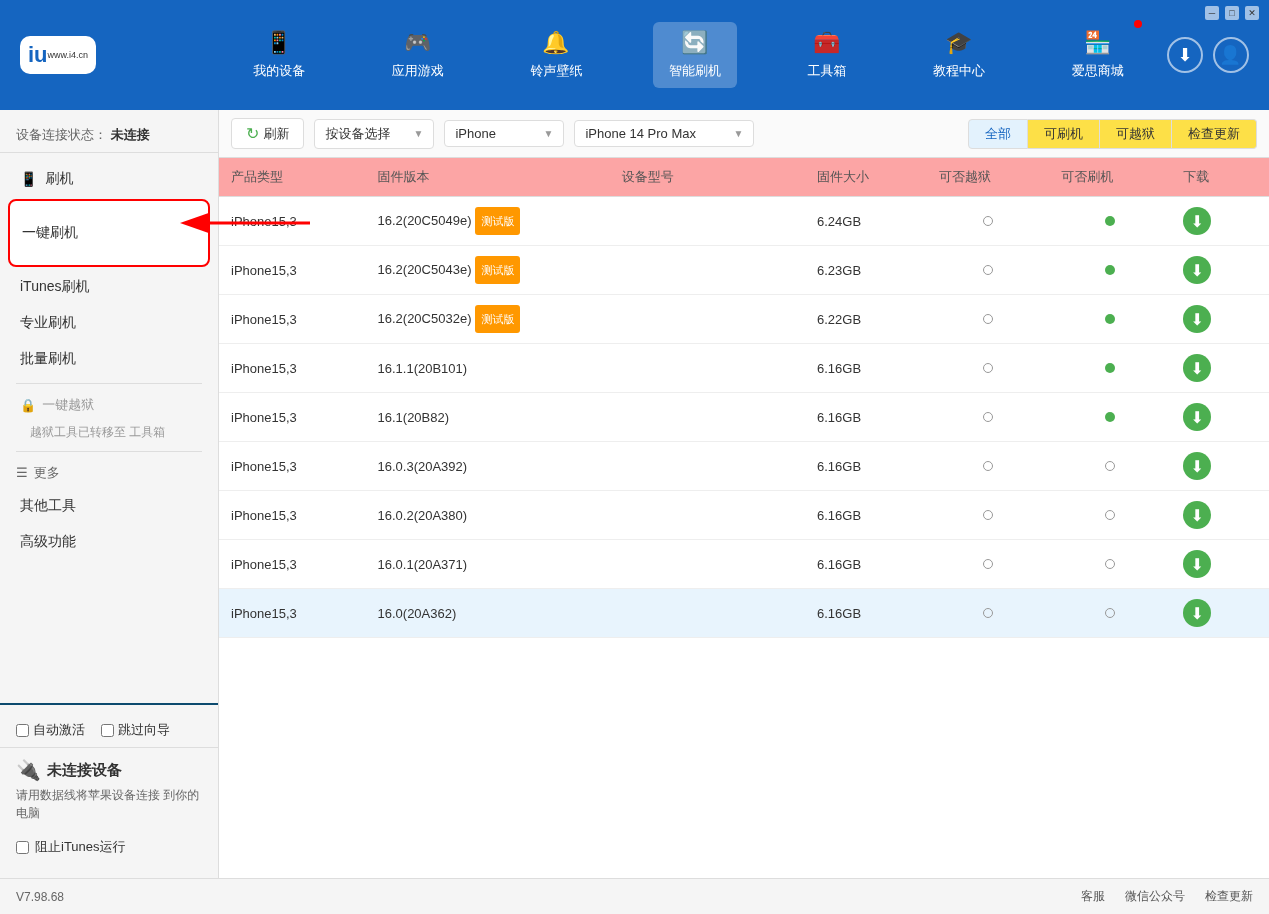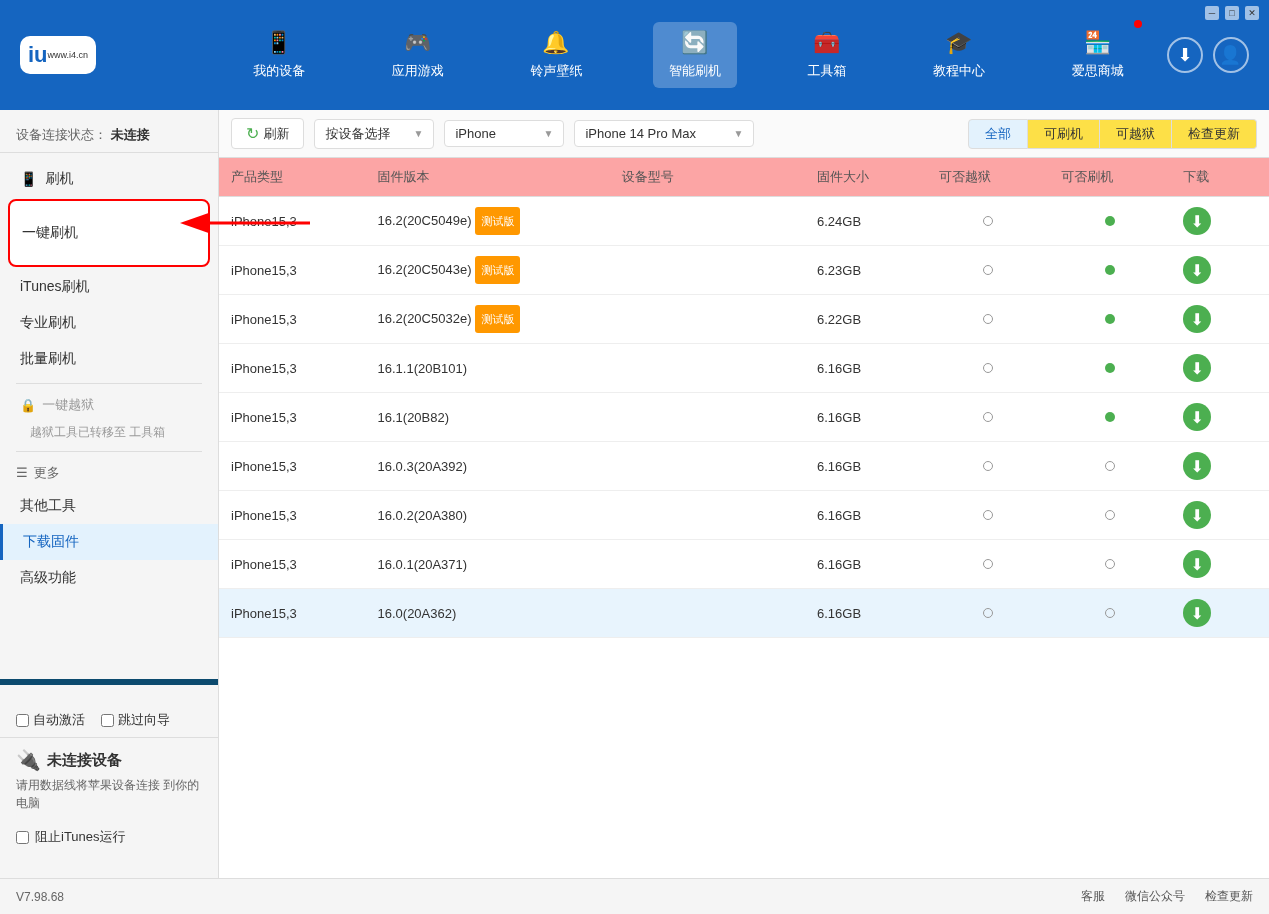--- a/index.html
+++ b/index.html
@@ -186,22 +186,22 @@
     .lock-sub {
       padding: 4px 20px 4px 30px;
       color: #999;
       font-size: 12px;
       line-height: 1.4;
     }
 
     
     .sidebar-bottom {
       margin-top: auto;
-      padding: 18px 0;
-      border-top: 6px solid #0c4a6e;
+      padding: 8px 0;
+      border-top: 2px solid #0c4a6e;
     }
     .auto-activate {
       display: flex;
       align-items: center;
       padding: 8px 16px;
       gap: 16px;
       font-size: 13px;
       color: #333;
     }
     .checkbox-item {
@@ -508,23 +508,20 @@
 工具箱</div>
 
       <div class="sidebar-divider"></div>
 
       <div class="sidebar-group-label">
         <span>☰</span>
         <span>更多</span>
       </div>
       <div class="sidebar-item">
         <span>其他工具</span>
-      </div>
-      <div class="sidebar-item active">
-        <span>下载固件</span>
       </div>
       <div class="sidebar-item">
         <span>高级功能</span>
       </div>
 
       <div class="sidebar-bottom">
         <div class="auto-activate">
           <div class="checkbox-item">
             <input type="checkbox" style="">
             <span>自动激活</span>

